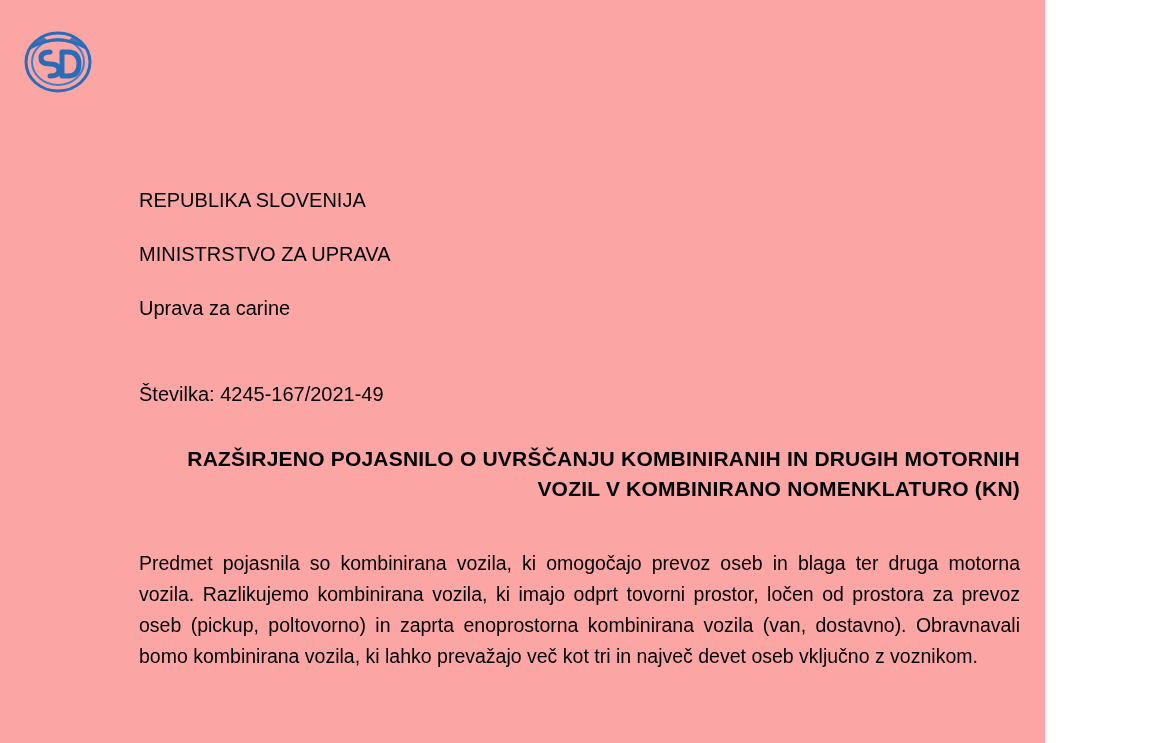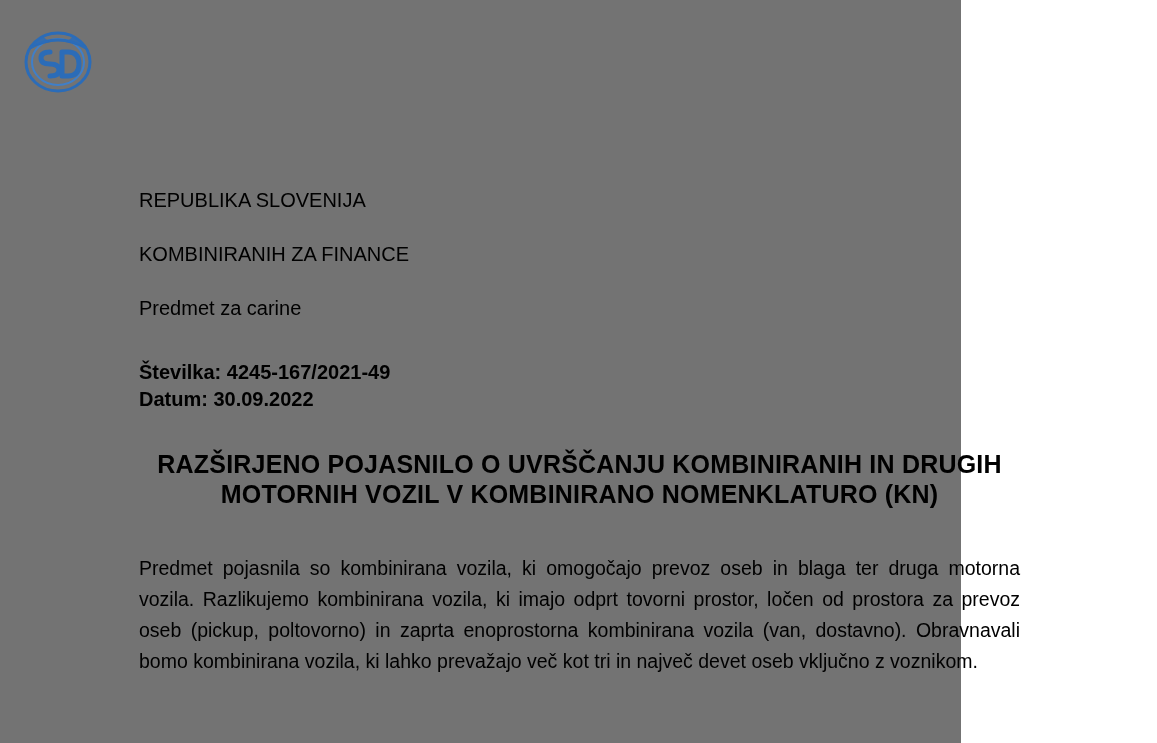--- a/index.html
+++ b/index.html
@@ -10,23 +10,23 @@
   body {
     width: 1157px;
     height: 743px;
     font-family: "Liberation Sans", sans-serif;
     color: #000000;
     overflow: hidden;
     position: relative;
   }
   .page {
     position: relative;
-    width: 961px;
+    width: 1045px;
     height: 743px;
-    background: #737373;
+    background: #fca5a5;
   }
   .logo {
     position: absolute;
     left: 20px;
     top: 26px;
     width: 76px;
     height: 70px;
   }
   .content {
     position: absolute;
@@ -36,33 +36,32 @@
   }
   .header-block {
     font-size: 20px;
     line-height: 27px;
     white-space: pre-line;
   }
   .header-line {
     display: block;
   }
   .meta-block {
-    margin-top: 10px;
+    margin-top: 32px;
     font-size: 20px;
     line-height: 27px;
-    font-weight: bold;
   }
   .meta-line {
     display: block;
   }
   .doc-title {
     margin-top: 36px;
-    font-size: 25px;
+    font-size: 21px;
     font-weight: bold;
-    text-align: center;
+    text-align: right;
     line-height: 30px;
     letter-spacing: 0.2px;
   }
   .body-par {
     margin-top: 44px;
     font-size: 19.5px;
     line-height: 31px;
     text-align: justify;
     text-justify: inter-word;
   }
@@ -81,27 +80,26 @@
       <path d="M64 20 L54 10 L46 16 Z" fill="#2b6cb8" opacity="0.85"></path>
       <path d="M30 26 q-9 0 -9 6 t9 6 t9 6 t-9 6" fill="none" stroke="#2b6cb8" stroke-width="5" stroke-linecap="round"></path>
       <path d="M42 26 h6 q11 0 11 12 t-11 12 h-6 z" fill="none" stroke="#2b6cb8" stroke-width="5" stroke-linejoin="round"></path>
     </svg>
   </div>
 
   <div class="content">
 
     <div class="header-block">
       <span class="header-line">REPUBLIKA SLOVENIJA</span>
-      <span class="header-line">KOMBINIRANIH ZA FINANCE</span>
-      <span class="header-line">Predmet za carine</span>
+      <span class="header-line">MINISTRSTVO ZA UPRAVA</span>
+      <span class="header-line">Uprava za carine</span>
     </div>
 
     <div class="meta-block">
       <span class="meta-line">Številka: 4245-167/2021-49</span>
-      <span class="meta-line">Datum: 30.09.2022</span>
     </div>
 
     <div class="doc-title">RAZŠIRJENO POJASNILO O UVRŠČANJU KOMBINIRANIH IN DRUGIH MOTORNIH VOZIL V KOMBINIRANO NOMENKLATURO (KN)</div>
 
     <div class="body-par">Predmet pojasnila so kombinirana vozila, ki omogočajo prevoz oseb in blaga ter druga motorna vozila. Razlikujemo kombinirana vozila, ki imajo odprt tovorni prostor, ločen od prostora za prevoz oseb (pickup, poltovorno) in zaprta enoprostorna kombinirana vozila (van, dostavno). Obravnavali bomo kombinirana vozila, ki lahko prevažajo več kot tri in največ devet oseb vključno z voznikom.</div>
 
   </div>
 </div>
 
 </body></html>

